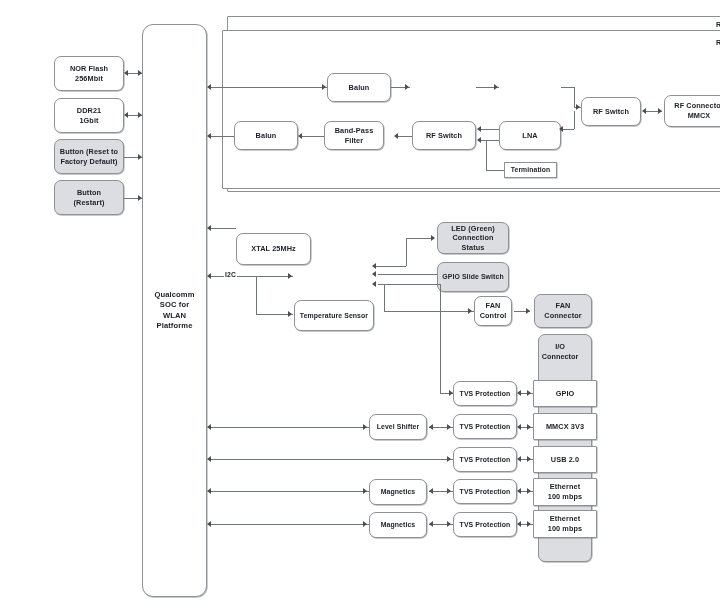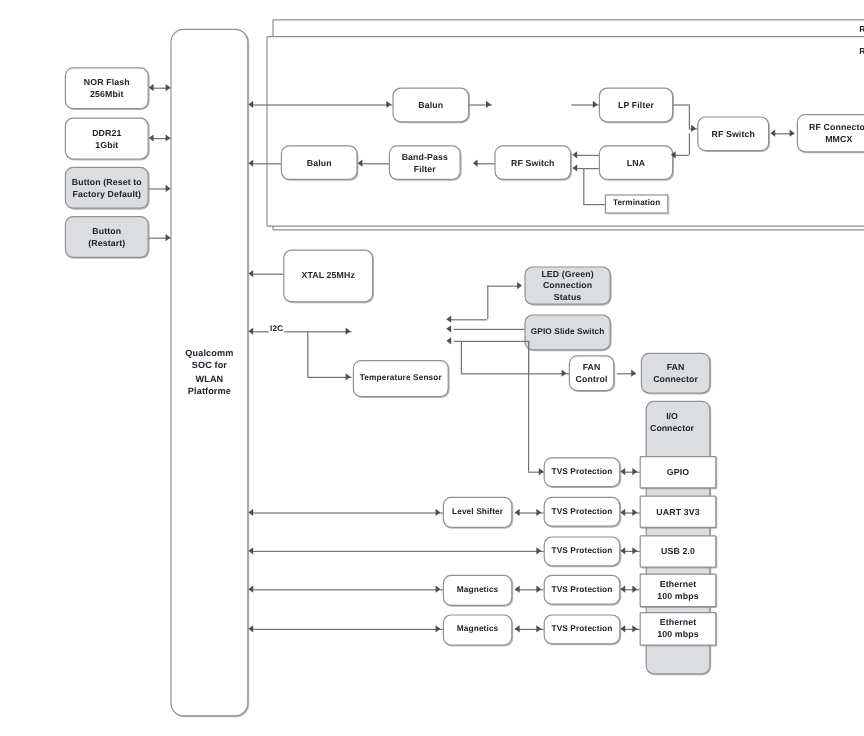--- a/index.html
+++ b/index.html
@@ -132,21 +132,20 @@
   <div class="ar ar-l" style="left:80px;top:112px;"></div>
   <div class="ar ar-r" style="left:94px;top:112px;"></div>
 
   <div class="ln lnh" style="left:80px;top:157px;width:18px;"></div>
   <div class="ar ar-r" style="left:94px;top:154px;"></div>
 
   <div class="ln lnh" style="left:80px;top:198px;width:18px;"></div>
   <div class="ar ar-r" style="left:94px;top:195px;"></div>
 
   <div class="blk" style="left:283px;top:73px;width:64px;height:29px;">Balun</div>
-  <div class="blk" style="left:455px;top:73px;width:62px;height:29px;">LP Filter</div>
 
   <div class="blk" style="left:190px;top:121px;width:64px;height:29px;">Balun</div>
   <div class="blk" style="left:280px;top:121px;width:60px;height:29px;">Band-Pass Filter</div>
   <div class="blk" style="left:368px;top:121px;width:64px;height:29px;">RF Switch</div>
   <div class="blk" style="left:455px;top:121px;width:62px;height:29px;">LNA</div>
 
   <div class="blk" style="left:537px;top:97px;width:60px;height:29px;">RF Switch</div>
   <div class="blk" style="left:620px;top:95px;width:70px;height:32px;white-space:pre-line;">RF Connector
 MMCX</div>
 
@@ -185,21 +184,21 @@
 
   <div class="ln lnh" style="left:352px;top:136px;width:16px;"></div>
   <div class="ar ar-l" style="left:350px;top:133px;"></div>
 
   <div class="ln lnh" style="left:256px;top:136px;width:24px;"></div>
   <div class="ar ar-l" style="left:254px;top:133px;"></div>
 
   <div class="ln lnh" style="left:167px;top:136px;width:23px;"></div>
   <div class="ar ar-l" style="left:163px;top:133px;"></div>
 
-  <div class="blk" style="left:192px;top:208px;width:75px;height:44px;">XTAL 25MHz</div>
+  <div class="blk" style="left:192px;top:233px;width:75px;height:32px;">XTAL 25MHz</div>
   <div class="ln lnh" style="left:167px;top:228px;width:25px;"></div>
   <div class="ar ar-l" style="left:163px;top:225px;"></div>
 
   <div class="ln lnh" style="left:167px;top:276px;width:82px;"></div>
   <div class="ar ar-l" style="left:163px;top:273px;"></div>
   <div class="buslabel" style="left:180px;top:271px;">I2C</div>
   <div class="ar ar-r" style="left:244px;top:273px;"></div>
 
   <div class="ln lnv" style="left:212px;top:276px;height:38px;"></div>
   <div class="ln lnh" style="left:212px;top:314px;width:37px;"></div>
@@ -238,21 +237,21 @@
   <div class="ln lnh" style="left:340px;top:311px;width:56px;"></div>
 
   <div class="ln lnh" style="left:470px;top:311px;width:16px;"></div>
   <div class="ar ar-r" style="left:482px;top:308px;"></div>
 
   <div class="ioshell" style="left:494px;top:334px;width:54px;height:228px;"></div>
   <div class="ioshell-title" style="left:494px;top:342px;width:44px;white-space:pre-line;">I/O
 Connector</div>
 
   <div class="blk" style="left:489px;top:380px;width:64px;height:27px;border-radius:1px;">GPIO</div>
-  <div class="blk" style="left:489px;top:413px;width:64px;height:27px;border-radius:1px;">UART 3V3</div>
+  <div class="blk" style="left:489px;top:413px;width:64px;height:27px;border-radius:1px;">MMCX 3V3</div>
   <div class="blk" style="left:489px;top:446px;width:64px;height:27px;border-radius:1px;">USB 2.0</div>
   <div class="blk" style="left:489px;top:478px;width:64px;height:28px;border-radius:1px;white-space:pre-line;">Ethernet
 100 mbps</div>
   <div class="blk" style="left:489px;top:510px;width:64px;height:28px;border-radius:1px;white-space:pre-line;">Ethernet
 100 mbps</div>
 
   <div class="blk" style="left:409px;top:381px;width:64px;height:25px;font-size:6.9px;">TVS Protection</div>
   <div class="blk" style="left:409px;top:414px;width:64px;height:25px;font-size:6.9px;">TVS Protection</div>
   <div class="blk" style="left:409px;top:447px;width:64px;height:25px;font-size:6.9px;">TVS Protection</div>
   <div class="blk" style="left:409px;top:479px;width:64px;height:25px;font-size:6.9px;">TVS Protection</div>

